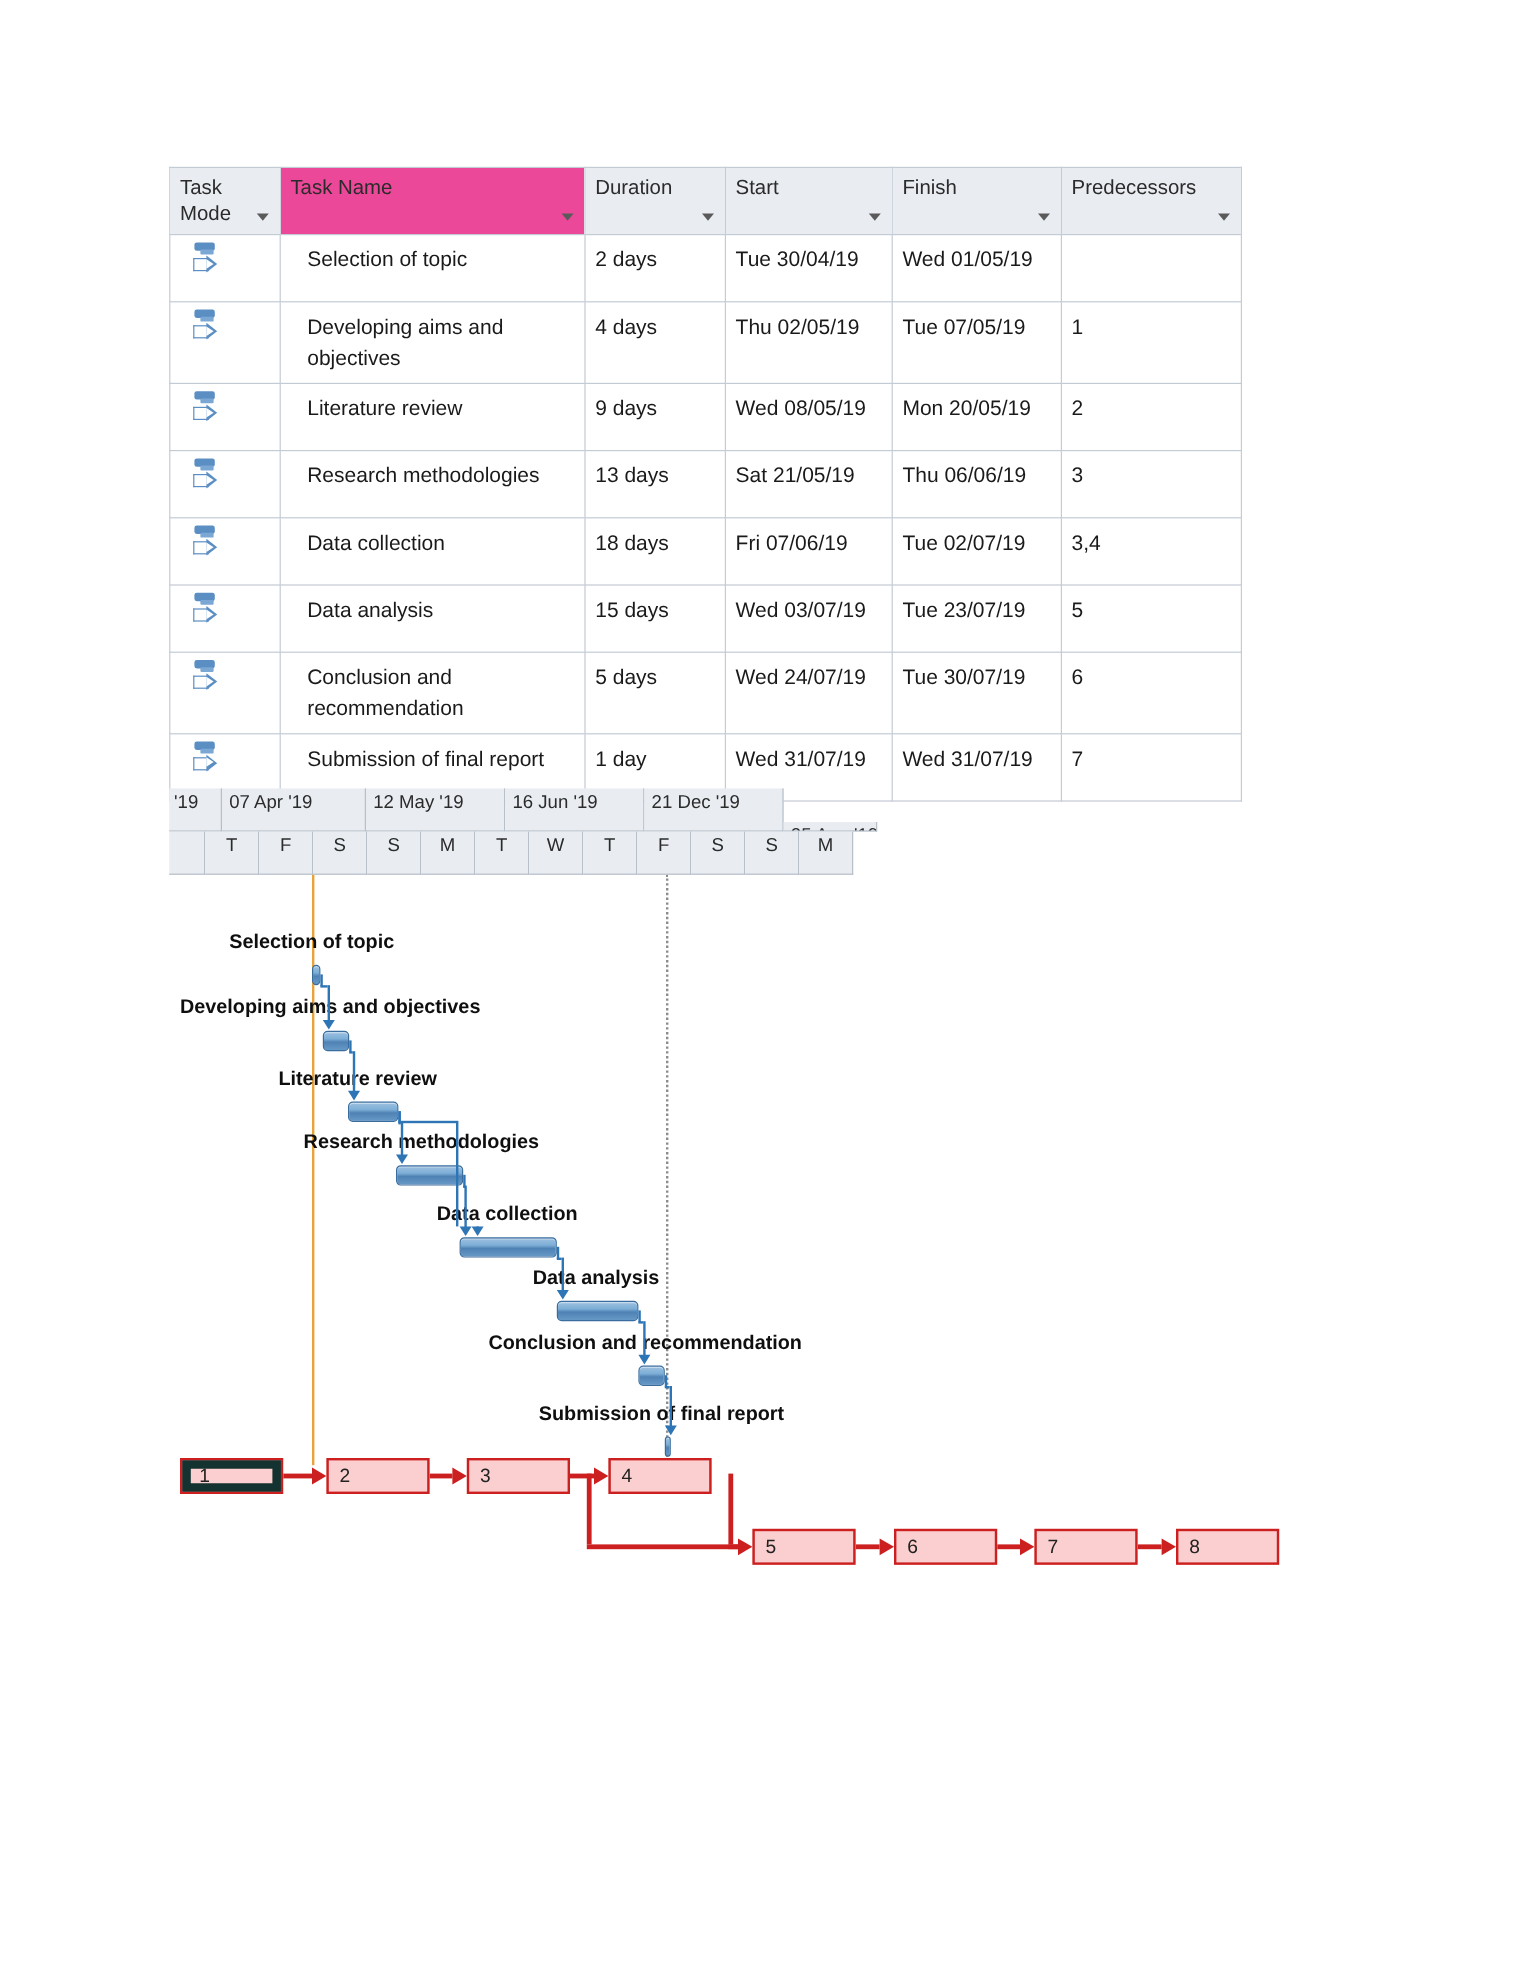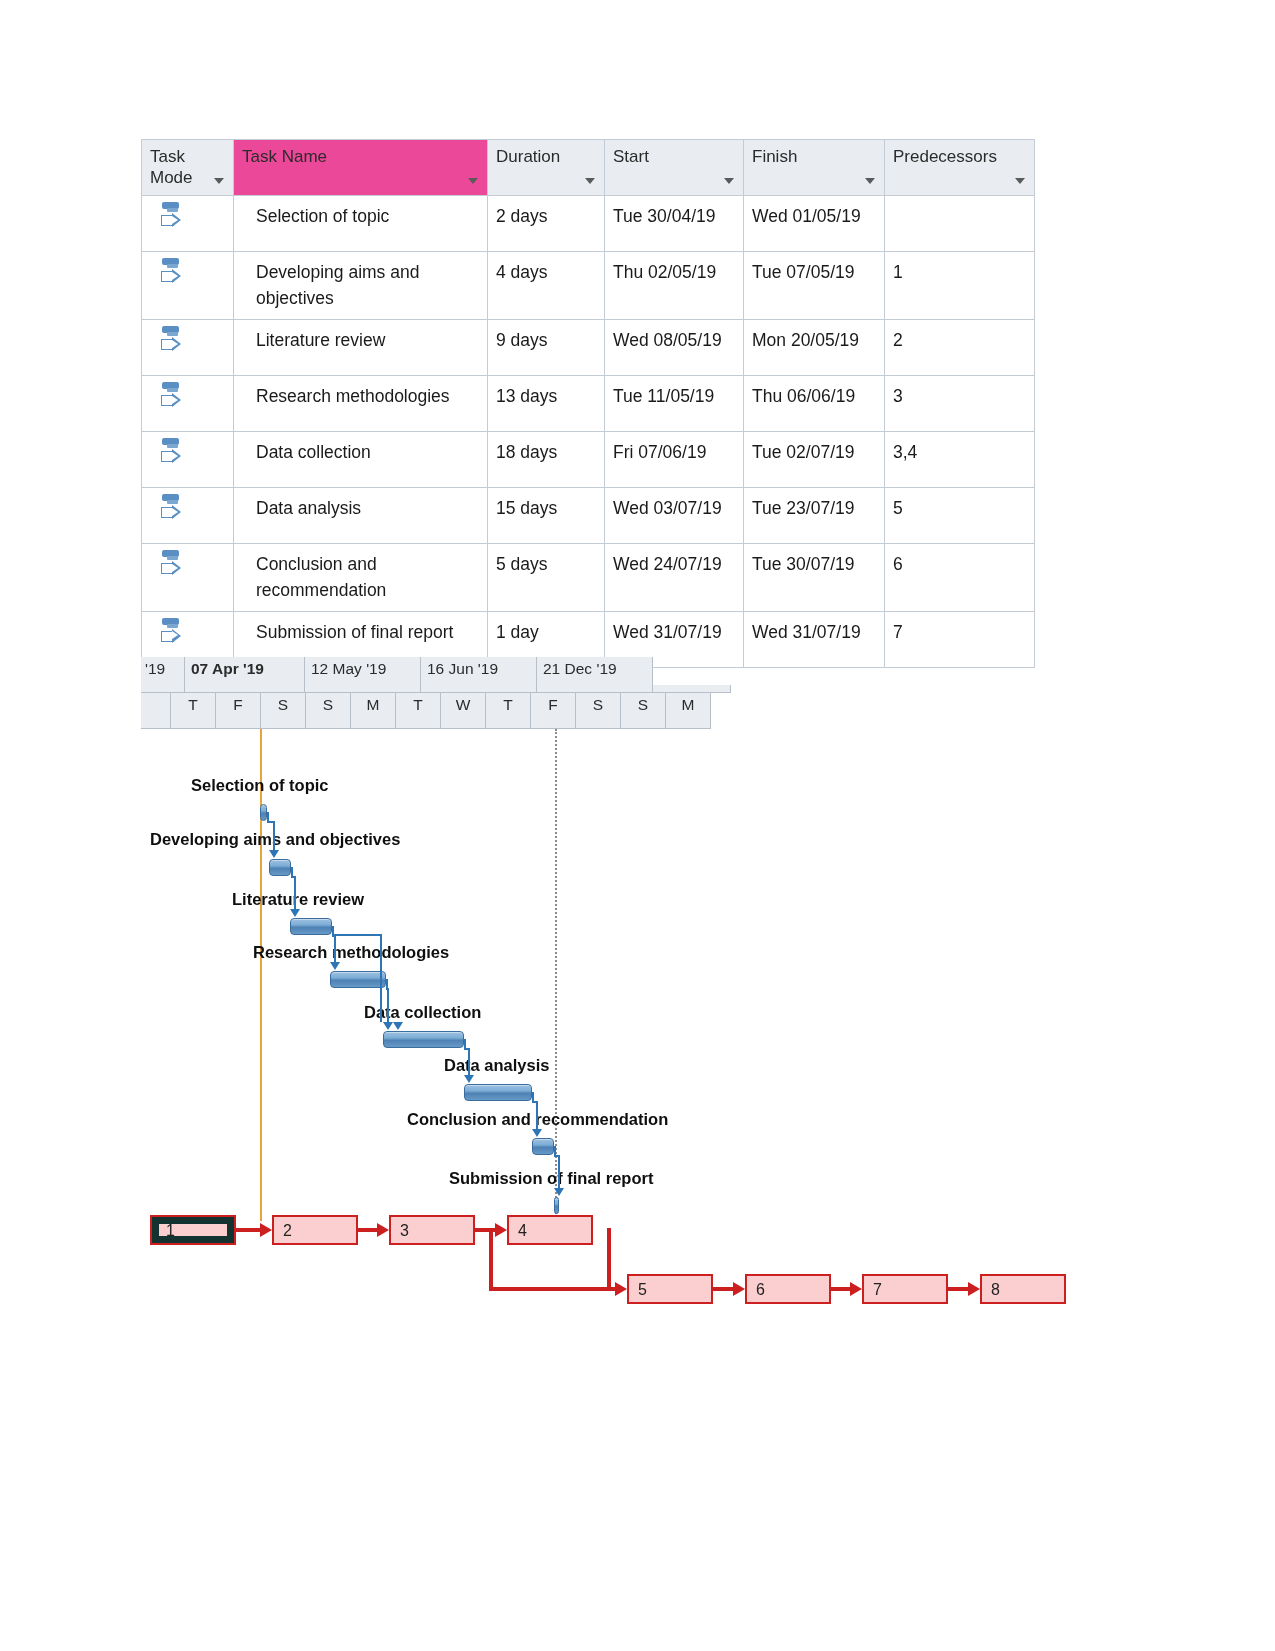--- a/index.html
+++ b/index.html
@@ -278,21 +278,21 @@
             <div class="mode-icon">
               <span class="bar1"></span>
               <span class="bar2"></span>
               <span class="arrow"></span>
               <span class="arrowhead"></span>
               <span class="arrowhead-in"></span>
             </div>
           </td>
           <td class="c-name">Research methodologies</td>
           <td class="c-dur">13 days</td>
-          <td class="c-start">Tue 11/05/19</td>
+          <td class="c-start">Sat 21/05/19</td>
           <td class="c-fin">Thu 06/06/19</td>
           <td class="c-pred">3</td>
         </tr>
         <tr>
           <td class="c-mode">
             <div class="mode-icon">
               <span class="bar1"></span>
               <span class="bar2"></span>
               <span class="arrow"></span>
               <span class="arrowhead"></span>
@@ -352,21 +352,21 @@
           <td class="c-start">Wed 31/07/19</td>
           <td class="c-fin">Wed 31/07/19</td>
           <td class="c-pred">7</td>
         </tr>
       </tbody>
   </table>
 
   <div class="gantt">
     <div class="gantt-head-row major" id="gantt-major">
         <div class="cell" style="width: 44px;">'19</div>
-        <div class="cell" style="width: 120px; font-weight: bold;">07 Apr '19</div>
+        <div class="cell" style="width: 120px;">07 Apr '19</div>
         <div class="cell" style="width: 116px;">12 May '19</div>
         <div class="cell" style="width: 116px;">16 Jun '19</div>
         <div class="cell" style="width: 116px;">21 Dec '19</div>
         <div class="cell" style="width: 78px; margin-top: 28px;">25 Aug '19</div>
       </div>
     <div class="gantt-head-row minor" id="gantt-minor">
         <div class="cell" style="width: 30px;"></div>
         <div class="cell" style="width: 45px;">T</div>
         <div class="cell" style="width: 45px;">F</div>
         <div class="cell" style="width: 45px;">S</div>

